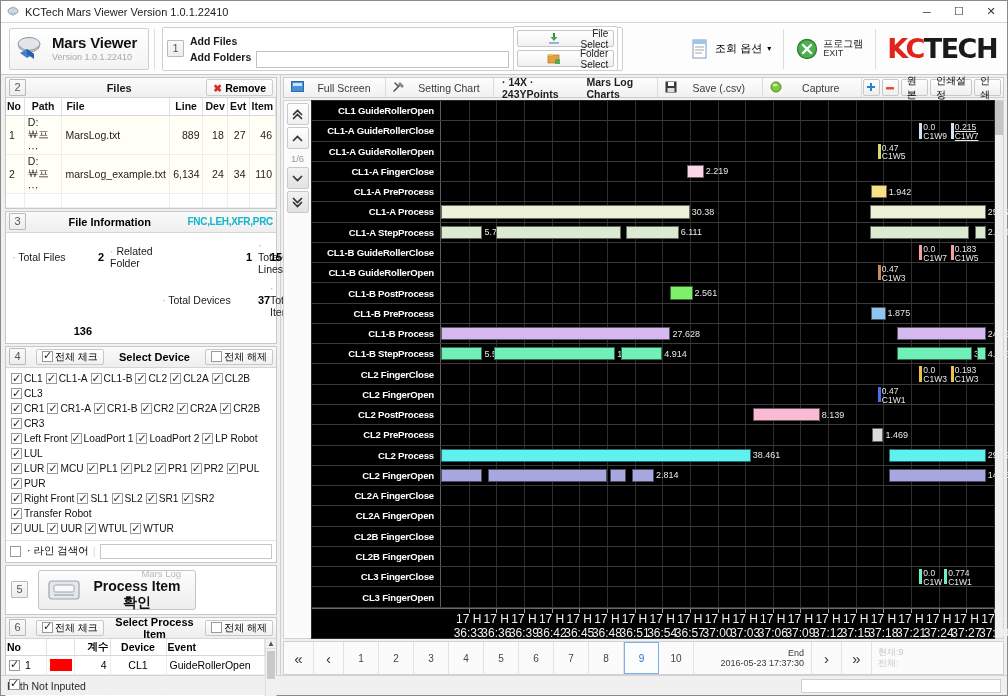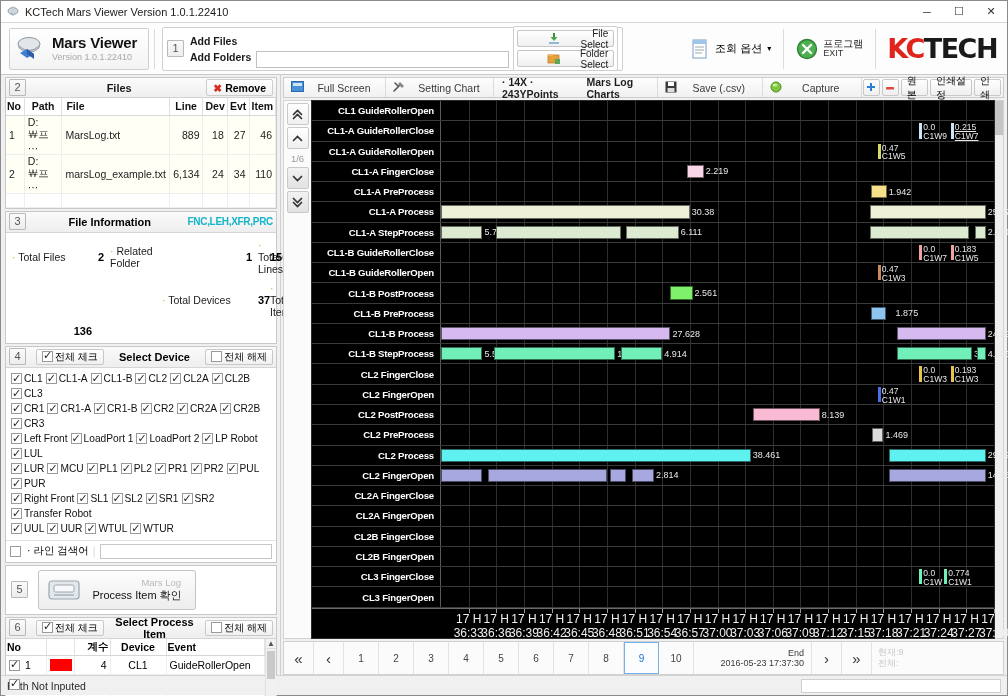--- a/index.html
+++ b/index.html
@@ -162,21 +162,21 @@
   .srchrow input { flex:1; height:15px; border:1px solid #c6c6c6; font-size:10px;}
 
   .bigbtn {
     display:flex; align-items:center; height:40px; margin: 4px 6px;
     border:1px solid #c4c4c4; border-radius:3px;
     background: linear-gradient(#fdfdfd,#ededed);
   }
   .bigbtn .bicon { width:40px; height:30px; margin: 0 4px 0 6px; }
   .bigbtn .btxt { flex:1; text-align:center; line-height:1.12; padding-right: 10px;}
   .bigbtn .t1 { font-size:9.5px; color:#b9b9b9; display:block; text-align:right; padding-right:4px;}
-  .bigbtn .t2 { font-size:11px; font-weight:normal; color:#111; display:block;}
+  .bigbtn .t2 { font-size:14px; font-weight:bold; color:#111; display:block;}
 
   table.ptbl { width:100%; border-collapse: collapse; font-size:10.5px; table-layout: fixed;}
   table.ptbl th { height:17px; border-right:1px solid #e2e2e2; border-bottom:1px solid #d6d6d6;
                   background:#fff; font-weight:bold; }
   table.ptbl td { height:19px; border-right:1px solid #eee; border-bottom:1px solid #eee;
                   padding:0 3px; background:#fff;}
   .col-no{width:40px;} .col-sw{width:28px;} .col-cnt{width:36px;} .col-dev{width:56px;}
   .swatch { width:22px; height:12px; display:block; margin:0 auto; }
 
   
@@ -912,21 +912,21 @@
                   <div class="gridv" style="left: 55%;"></div>
                   <div class="gridv" style="left: 60%;"></div>
                   <div class="gridv" style="left: 65%;"></div>
                   <div class="gridv" style="left: 70%;"></div>
                   <div class="gridv" style="left: 75%;"></div>
                   <div class="gridv" style="left: 80%;"></div>
                   <div class="gridv" style="left: 85%;"></div>
                   <div class="gridv" style="left: 90%;"></div>
                   <div class="gridv" style="left: 95%;"></div>
                   <div class="bar" style="left: 77.8%; width: 2.6%; background: rgb(142, 196, 238); border: 1px solid rgba(0, 0, 0, 0.55);"></div>
-                  <div class="barlabel" style="left: 80.4%; margin-left: 10px;">1.875</div>
+                  <div class="barlabel" style="left: 80.4%; margin-left: 2px;">1.875</div>
                 </div>
               </div>
               <div class="row" style="height: 4%;">
                 <div class="rowlabel">CL1-B Process</div>
                 <div class="rowtrack">
                   <div class="gridv" style="left: 5%;"></div>
                   <div class="gridv" style="left: 10%;"></div>
                   <div class="gridv" style="left: 15%;"></div>
                   <div class="gridv" style="left: 20%;"></div>
                   <div class="gridv" style="left: 25%;"></div>

